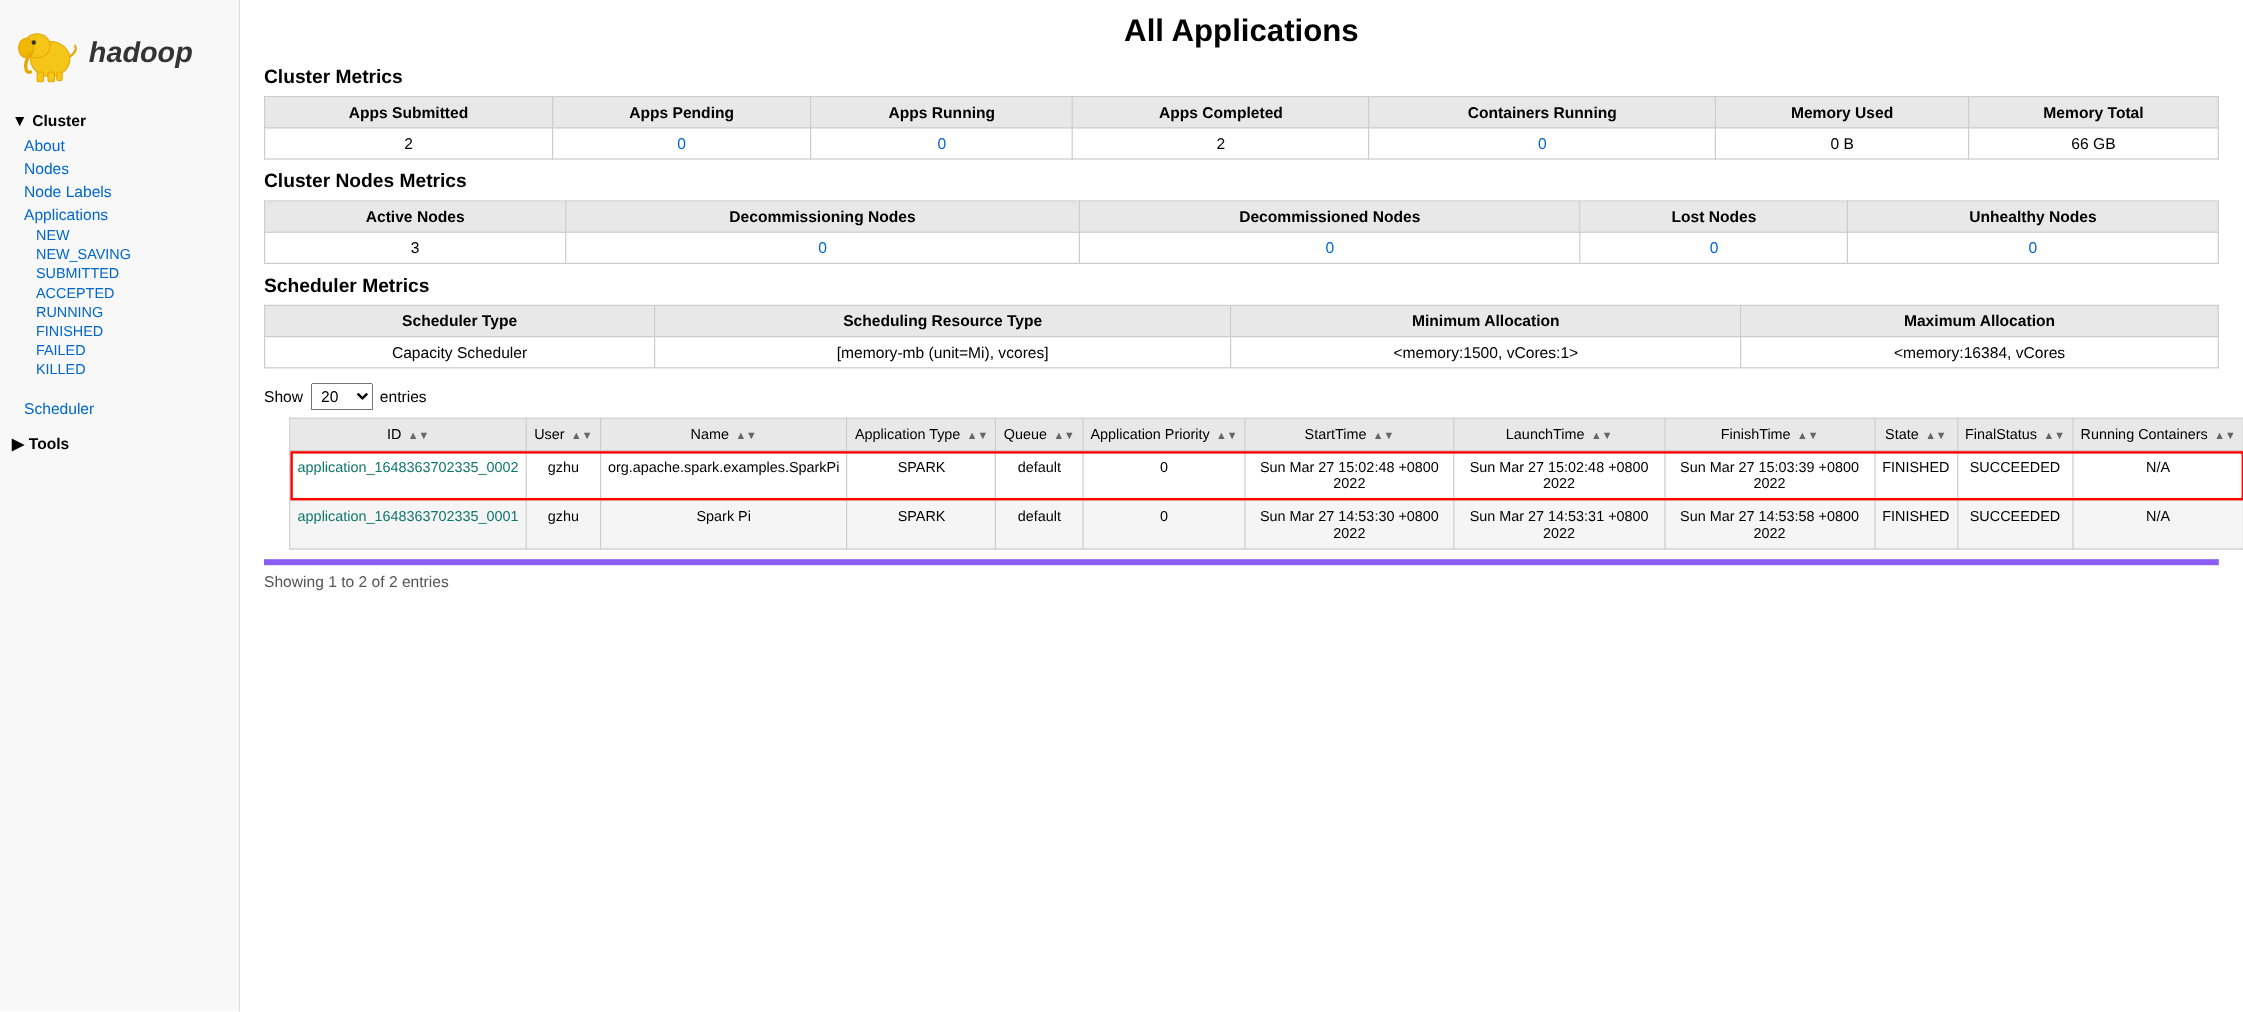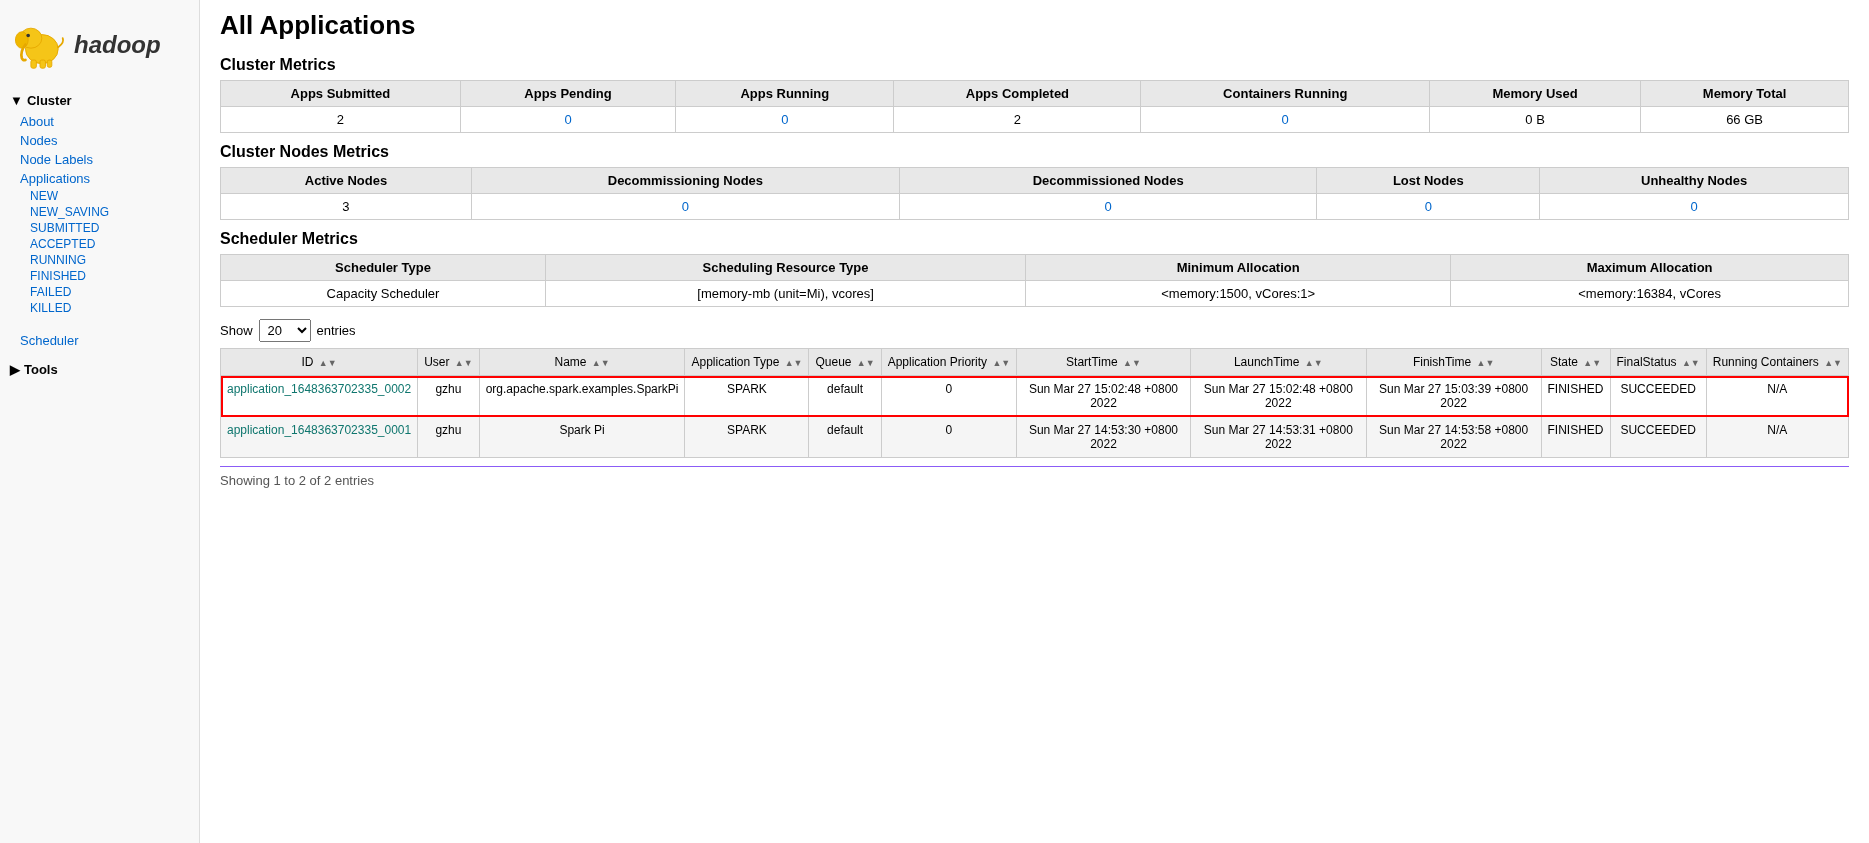--- a/index.html
+++ b/index.html
@@ -63,21 +63,21 @@
 
     
     .main-content {
       flex: 1;
       padding: 10px 20px;
       overflow: auto;
     }
     .page-title {
       font-size: 26px;
       font-weight: bold;
-      text-align: left;
+      text-align: center;
       margin-bottom: 15px;
     }
 
     
     .section-title {
       font-size: 16px;
       font-weight: bold;
       margin: 10px 0 6px 0;
     }
     .metrics-table {
@@ -109,20 +109,21 @@
     .show-entries select {
       padding: 2px 4px;
       font-size: 13px;
     }
 
     
     .apps-table {
       width: 100%;
       border-collapse: collapse;
       font-size: 12px;
+      margin-left: 21px;
     }
     .apps-table th {
       background: #e8e8e8;
       border: 1px solid #ccc;
       padding: 6px 6px;
       text-align: center;
       font-weight: normal;
       white-space: nowrap;
     }
     .apps-table th .sort-arrows {
@@ -145,21 +146,21 @@
     .row-highlight {
       outline: 2px solid red;
       outline-offset: -2px;
     }
 
     .showing-text {
       margin-top: 8px;
       font-size: 13px;
       color: #555;
       padding: 6px 0;
-      border-top: 1px solid #8b5cf6;
+      border-top: 5px solid #8b5cf6;
     }
 
     
     .tools-section {
       padding: 4px 10px;
       margin-top: 4px;
     }
     .tools-title {
       font-weight: bold;
       font-size: 13px;

